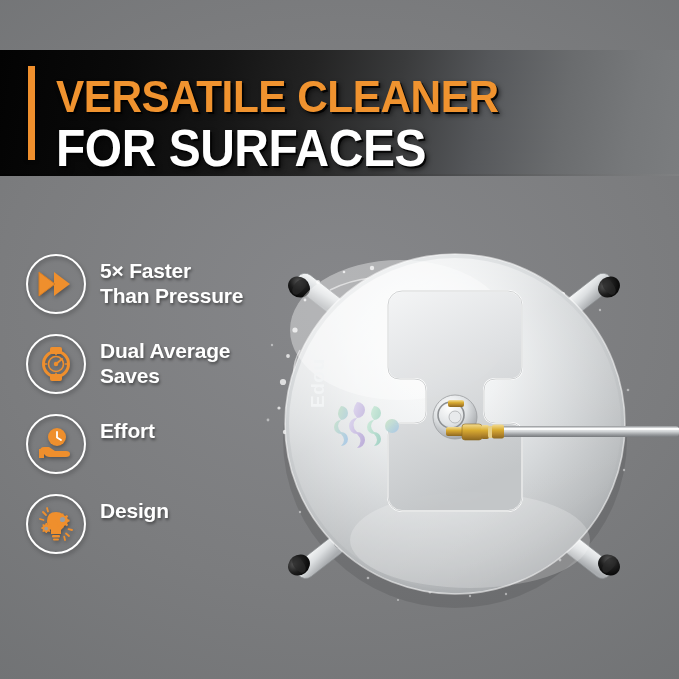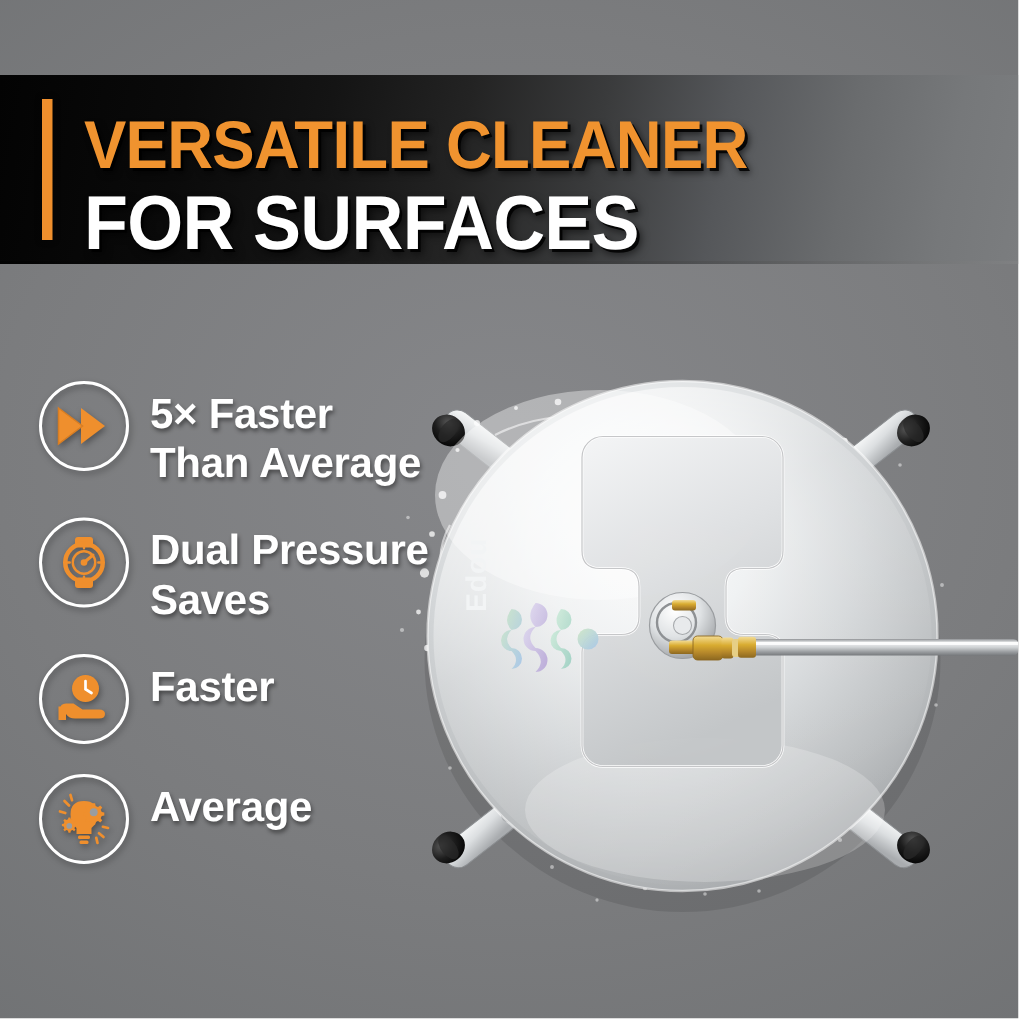--- a/index.html
+++ b/index.html
@@ -66,21 +66,21 @@
   .feat-icon {
     flex:0 0 auto;
     width:60px; height:60px; border-radius:50%;
     border:2.5px solid #ffffff;
     display:flex; align-items:center; justify-content:center;
     filter:drop-shadow(1px 2px 2px rgba(0,0,0,.35));
   }
   .feat-icon svg { display:block; }
   .feat-label {
     color:#ffffff;
-    font-size:28px;
+    font-size:21px;
     font-weight:bold;
     line-height:1.18;
     letter-spacing:-0.2px;
     padding-top:5px;
     text-shadow:1px 2px 3px rgba(0,0,0,.45);
   }
   .feat-label .l2 { display:block; }
 
   
   #product { position:absolute; left:0; top:0; width:679px; height:679px; pointer-events:none; }
@@ -296,53 +296,53 @@
     <div class="feature">
       <span class="feat-icon">
         <svg width="38" height="30" viewBox="0 0 38 30">
           <path d="M2 3 L18 15 L2 27 Z" fill="#ef8f2d"></path>
           <path d="M17 3 L33 15 L17 27 Z" fill="#ef8f2d"></path>
           <path d="M2 3 L18 15 L2 27 Z" fill="none" stroke="#d97e22" stroke-width="1"></path>
         </svg>
       </span>
       <span class="feat-label">
         <span>5× Faster</span>
-        <span class="l2">Than Average</span>
+        <span class="l2">Than Pressure</span>
       </span>
     </div>
 
     <div class="feature">
       <span class="feat-icon">
         <svg width="34" height="36" viewBox="0 0 34 36">
           <rect x="11" y="1" width="12" height="7" rx="2" fill="#ef8f2d"></rect>
           <rect x="11" y="28" width="12" height="7" rx="2" fill="#ef8f2d"></rect>
           <circle cx="17" cy="18" r="12.5" fill="none" stroke="#ef8f2d" stroke-width="3"></circle>
           <circle cx="17" cy="18" r="7.5" fill="none" stroke="#ef8f2d" stroke-width="1.6"></circle>
           <circle cx="17" cy="18" r="2.2" fill="#ef8f2d"></circle>
           <path d="M17 18 L23 13" stroke="#ef8f2d" stroke-width="2" stroke-linecap="round"></path>
           <path d="M17 5.5 v3 M17 27.5 v3 M4.5 18 h3 M26.5 18 h3" stroke="#ef8f2d" stroke-width="1.6" stroke-linecap="round"></path>
         </svg>
       </span>
       <span class="feat-label">
-        <span>Dual Pressure</span>
+        <span>Dual Average</span>
         <span class="l2">Saves</span>
       </span>
     </div>
 
     <div class="feature">
       <span class="feat-icon">
         <svg width="38" height="34" viewBox="0 0 38 34">
           <circle cx="20" cy="10" r="9" fill="#ef8f2d"></circle>
           <path d="M20 5 v5.5 l4 2.5" stroke="#ffffff" stroke-width="1.8" fill="none" stroke-linecap="round"></path>
           <path d="M3 24 q0 -4 4 -4 h5 l6 4 h11 q4 0 4 3 t-4 3 H13 q-4 0 -6 -3 z" fill="#ef8f2d"></path>
           <path d="M2 22 h5 v9 H2 z" rx="1" fill="#ef8f2d"></path>
         </svg>
       </span>
       <span class="feat-label">
-        <span class="l2">Faster</span>
+        <span class="l2">Effort</span>
       </span>
     </div>
 
     <div class="feature">
       <span class="feat-icon">
         <svg width="40" height="36" viewBox="0 0 40 36">
           <path d="M20 6 q9 0 9 9 q0 6 -4 9 v4 h-10 v-4 q-4 -3 -4 -9 q0 -9 9 -9 z" fill="#ef8f2d"></path>
           <rect x="16" y="29" width="8" height="2.4" rx="1" fill="#ef8f2d"></rect>
           <rect x="17" y="32.4" width="6" height="2.2" rx="1" fill="#ef8f2d"></rect>
           <g fill="#ef8f2d">
@@ -357,18 +357,18 @@
             <path d="M7 6 l3 3"></path>
               <path d="M4 13 l3.5 1"></path>
               <path d="M11 2 l1 3.5"></path>
             <path d="M33 30 l-3 -2.5"></path>
               <path d="M36 24 l-3.4 -.8"></path>
               <path d="M29 34 l-.8 -3.4"></path>
           </g>
         </svg>
       </span>
       <span class="feat-label">
-        <span class="l2">Average</span>
+        <span class="l2">Design</span>
       </span>
     </div>
 
   </div>
 </div>
 
 </body></html>

